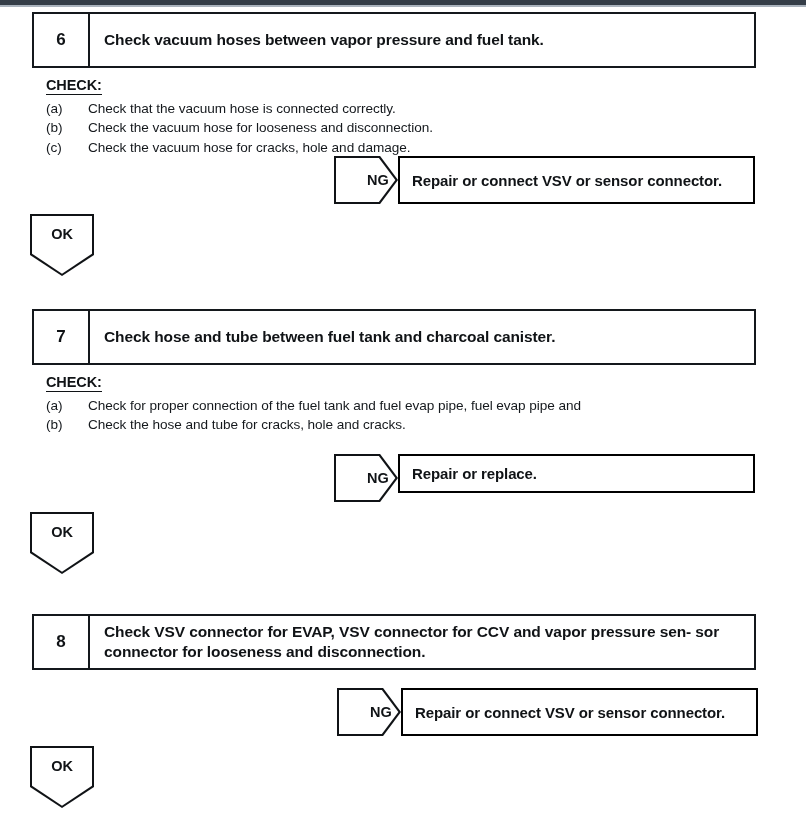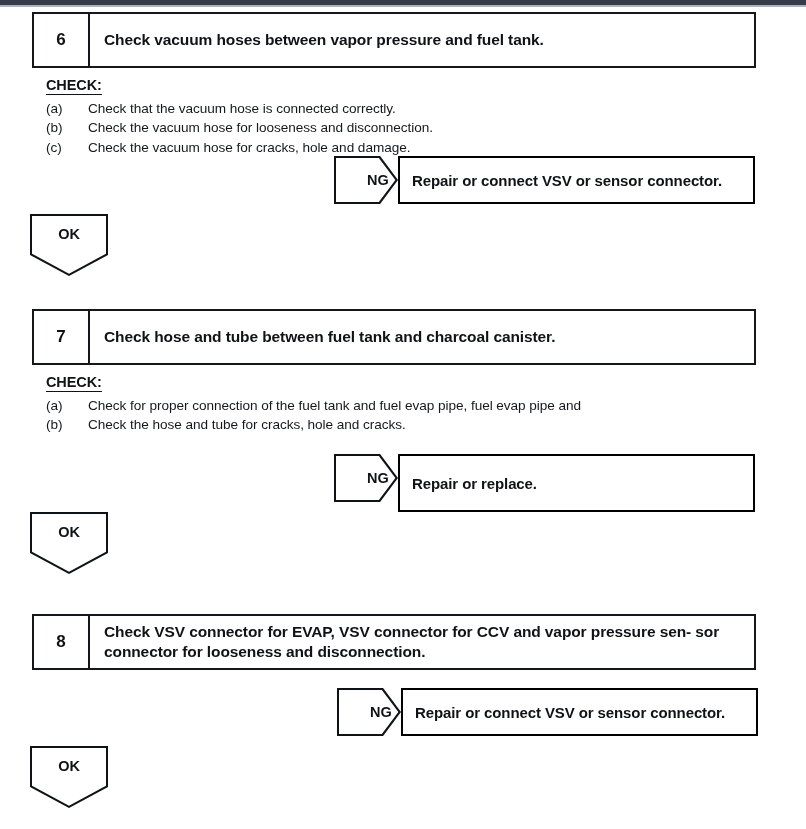--- a/index.html
+++ b/index.html
@@ -144,21 +144,21 @@
     font-size: 15px;
     font-weight: bold;
     color: #101316;
     letter-spacing: -0.1px;
   }
 
   
   .ok-shape {
     position: absolute;
     box-sizing: border-box;
-    width: 78px;
+    width: 64px;
     height: 62px;
     background: #101316;
     -webkit-clip-path: polygon(0 0, 100% 0, 100% 66%, 50% 100%, 0 66%);
     clip-path: polygon(0 0, 100% 0, 100% 66%, 50% 100%, 0 66%);
   }
   .ok-shape .ok-inner {
     position: absolute;
     left: 2px; top: 2px;
     width: calc(100% - 4px);
     height: calc(100% - 4px);
@@ -241,21 +241,21 @@
         <span class="check-text">Check the hose and tube for cracks, hole and cracks.</span>
       </div>
     </div>
   </div>
 
   <div class="ng-row" style="left:334px; top:454px;">
     <div class="ng-chevron">
       <span class="ng-inner"></span>
       <span class="ng-text">NG</span>
     </div>
-    <div class="ng-action" style="width:357px; height:58px;">Repair or replace.</div>
+    <div class="ng-action" style="width:357px; height:39px;">Repair or replace.</div>
   </div>
 
   <div class="ok-shape" style="left:30px; top:512px;">
     <span class="ok-inner"></span>
     <span class="ok-text">OK</span>
   </div>
 
   <div class="step-box" style="left:32px; top:614px; width:724px; height:56px;">
     <div class="step-num">8</div>
     <div class="step-title">

